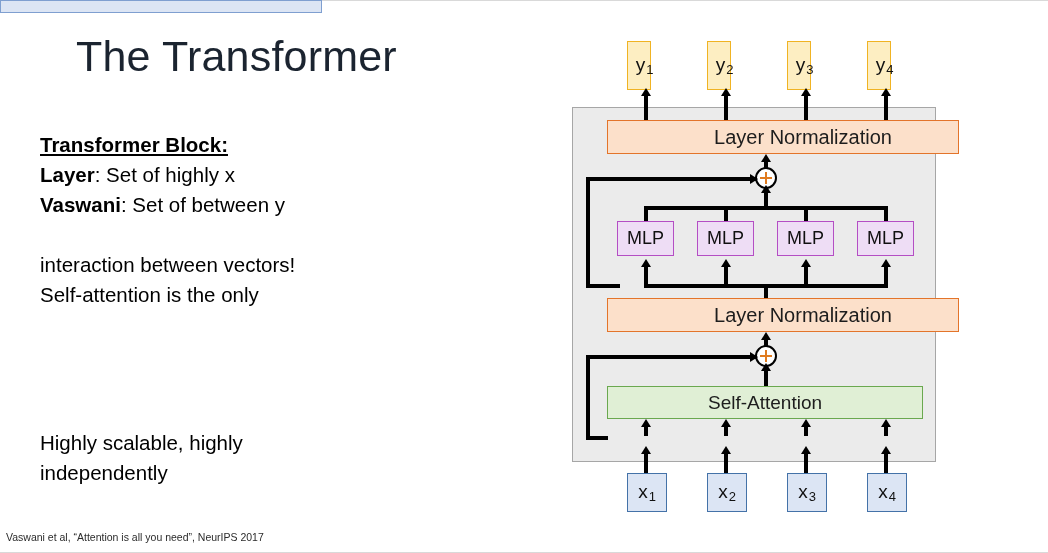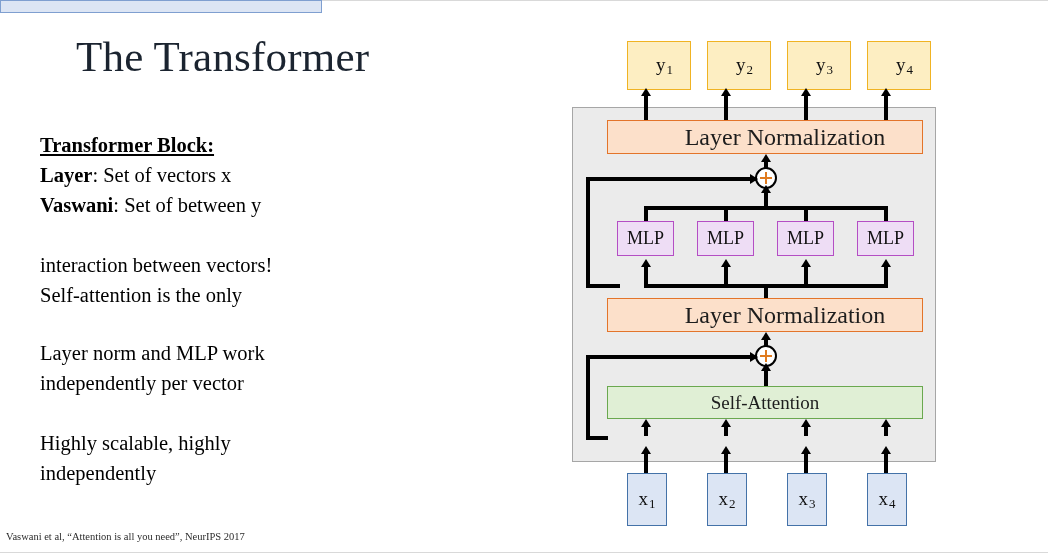--- a/index.html
+++ b/index.html
@@ -10,21 +10,20 @@
   }
   body {
     font-family: "Liberation Sans", sans-serif;
   }
   #slide {
     position: relative;
     width: 1048px;
     height: 553px;
     background: #ffffff;
     overflow: hidden;
-    font-family: Liberation Serif, serif;
   }
 
   
   .edge-line {
     position: absolute;
     left: 0;
     width: 1048px;
     height: 1px;
     background: #d9d9d9;
   }
@@ -98,47 +97,47 @@
     top: 107px;
     width: 364px;
     height: 355px;
     background: #ebebeb;
     border: 1px solid #a6a6a6;
     box-sizing: border-box;
   }
 
   
   .y-box {
-    width: 64px;
+    width: 24px;
     height: 49px;
     background: #fdeec2;
     border: 1.6px solid #f0b323;
     top: 41px;
     font-size: 19px;
     padding-left: 11px;
   }
   
   .x-box {
     width: 40px;
-    height: 53px;
+    height: 39px;
     background: #dce5f4;
     border: 1.6px solid #4472a8;
     top: 473px;
     font-size: 19px;
   }
   .sub { font-size: 13px; vertical-align: -3px; padding-left: 1px; }
 
   
   .lnorm {
     left: 607px;
-    width: 316px;
+    width: 352px;
     height: 34px;
     background: #fce0ca;
     border: 1.4px solid #e3742a;
-    font-size: 24px;
+    font-size: 20px;
     color: #1d1d1d;
     padding-left: 40px;
   }
   #lnorm-top    { top: 120px; }
   #lnorm-bottom { top: 298px; }
 
   
   #self-attention {
     left: 607px;
     top: 386px;
@@ -225,33 +224,29 @@
 
 <div id="slide">
 
   <div class="edge-line edge-top"></div>
   <div class="edge-line edge-bottom"></div>
 
   <div id="slide-title">The Transformer</div>
 
   <div class="body-block" id="block-io">
     <span class="ln b-heading">Transformer Block:</span>
-    <span class="ln"><span class="b-strong">Layer</span><span>: Set of vectors x</span></span>
+    <span class="ln"><span class="b-strong">Layer</span><span>: Set of highly x</span></span>
     <span class="ln"><span class="b-strong">Vaswani</span><span>: Set of between y</span></span>
   </div>
 
   <div class="body-block" id="block-attn">
     <span class="ln">interaction between vectors!</span>
     <span class="ln">Self-attention is the only</span>
   </div>
 
-  <div class="body-block" id="block-norm">
-    <span class="ln">Layer norm and MLP work</span>
-    <span class="ln">independently per vector</span>
-  </div>
 
   <div class="body-block" id="block-scale">
     <span class="ln">Highly scalable, highly</span>
     <span class="ln">independently</span>
   </div>
 
   <div id="citation">Vaswani et al, “Attention is all you need”, NeurIPS 2017</div>
 
   <div id="diagram">
 

